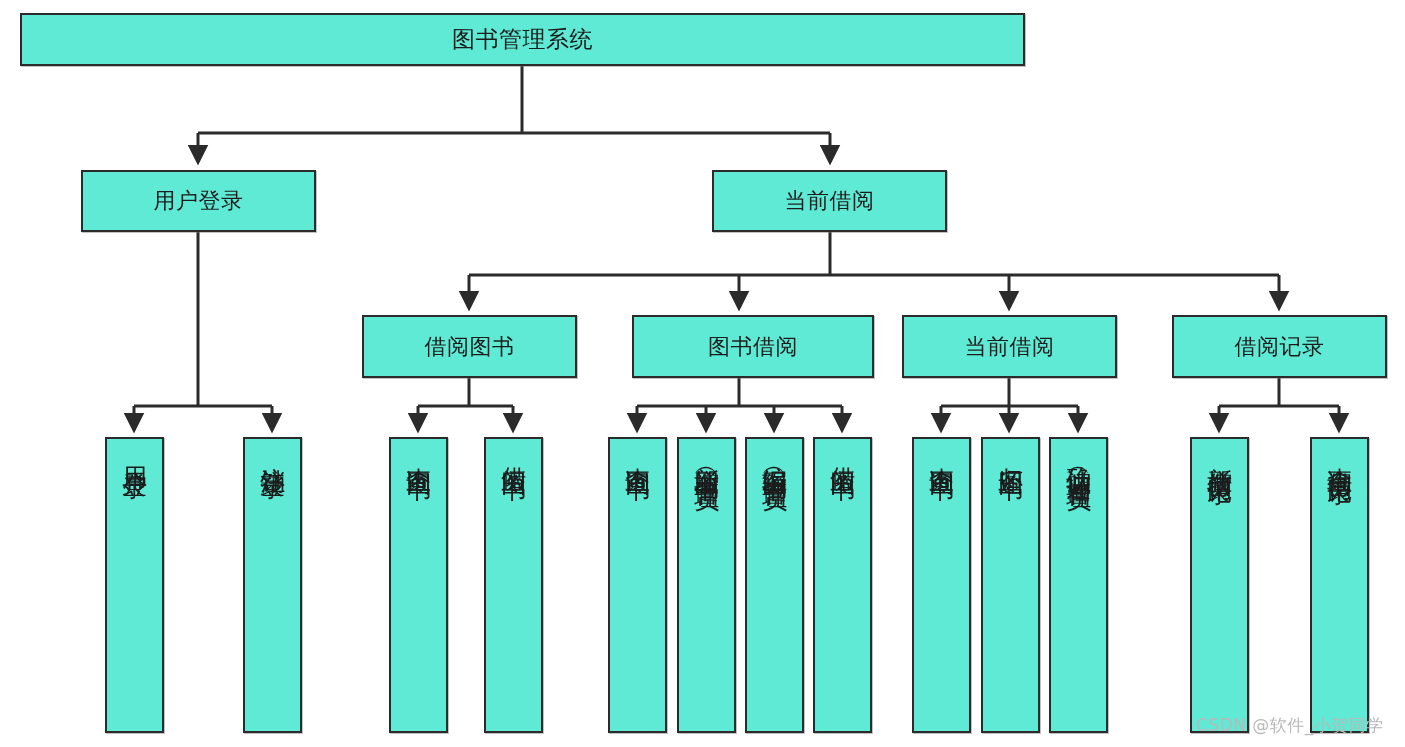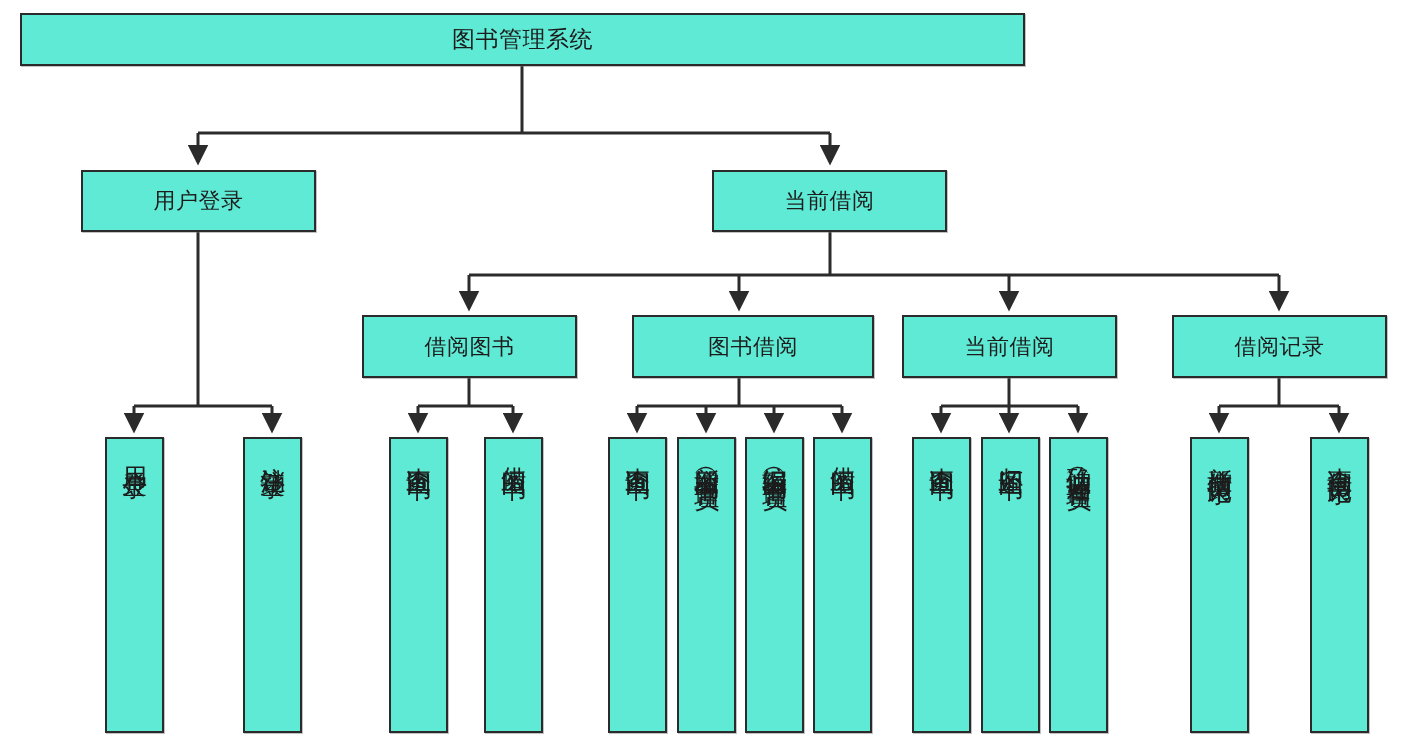--- a/index.html
+++ b/index.html
@@ -185,14 +185,15 @@
   <div class="node v" id="n-lf-10" style="left: 1049px; top: 437px; width: 59px; height: 296px;">
     <span class="label">确认归还（管理员）</span>
   </div>
   <div class="node v" id="n-lf-11" style="left: 1190px; top: 437px; width: 59px; height: 296px;">
     <span class="label">新增借阅记录</span>
   </div>
   <div class="node v" id="n-lf-12" style="left: 1310px; top: 437px; width: 59px; height: 296px;">
     <span class="label">查询借阅记录</span>
   </div>
 
+  <div class="watermark" id="wm" style="left: 1196px; top: 714px; color: rgb(185, 185, 185);">CSDN @软件_小贺同学</div>
 
 </div>
 
 </body></html>

